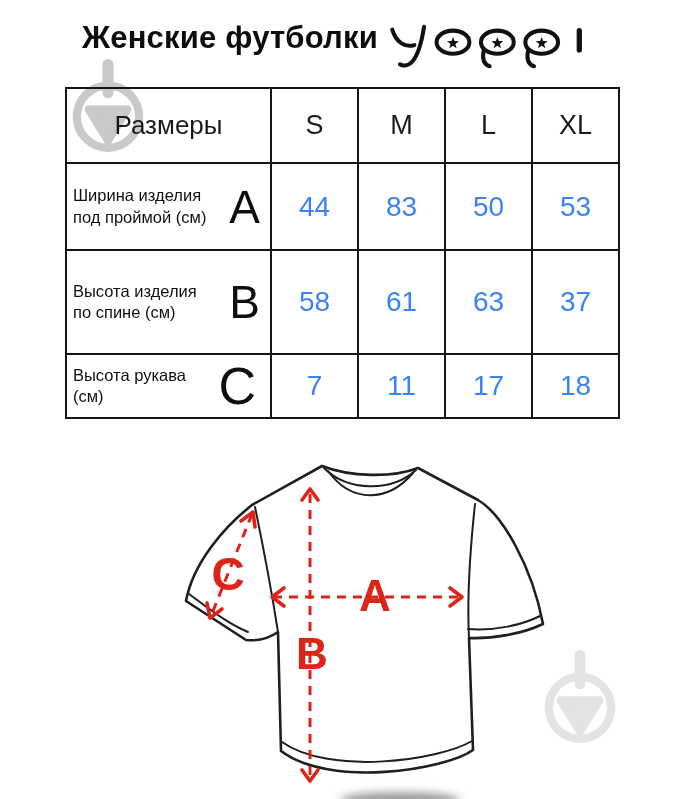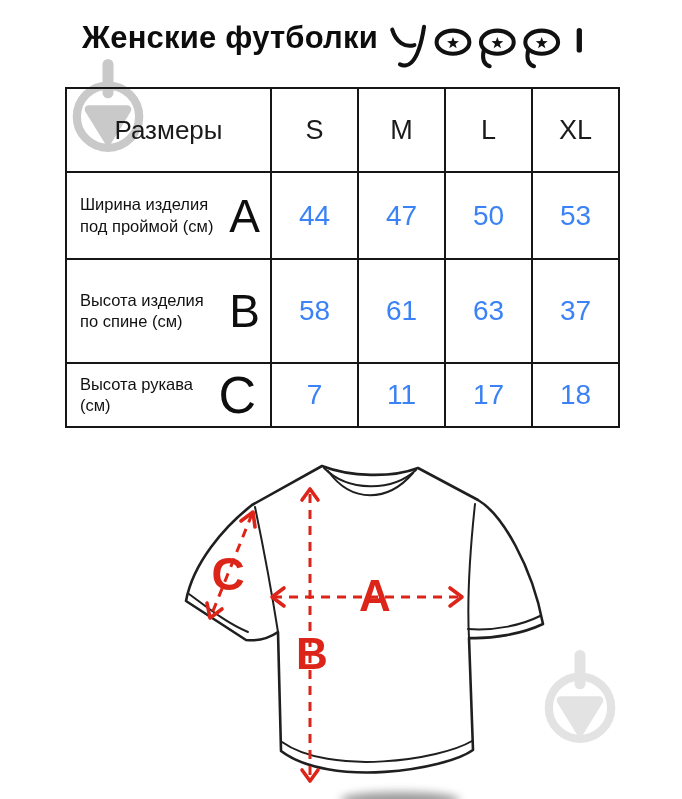--- a/index.html
+++ b/index.html
@@ -15,21 +15,21 @@
   .watermark{position:absolute; z-index:0;}
   
   #size-table{
     position:absolute; left:65px; top:87px; z-index:1;
     border-collapse:collapse; table-layout:fixed; background:transparent;
   }
   #size-table td{border:2px solid #161616; padding:0; text-align:center; vertical-align:middle; background:transparent;}
   .hdr-label{font-size:26px; color:#1a1a1a;}
   .size-letter{font-size:27px; color:#1a1a1a;}
   .row-label{display:flex; align-items:center; height:100%; text-align:left;}
-  .row-label .txt{flex:1; padding-left:13px; font-size:16.5px; line-height:1.28; color:#111;}
+  .row-label .txt{flex:1; padding-left:6px; font-size:16.5px; line-height:1.28; color:#111;}
   .big-letter{font-size:46px; color:#0e0e0e; padding-right:10px; line-height:1;}
   .big-letter.c{font-size:52px; padding-right:14px;}
   .val{font-size:28px; color:#3b82f6;}
   
   #shirt-diagram{position:absolute; left:160px; top:443px; z-index:1;}
   #bottom-smudge{
     position:absolute; left:340px; top:792px; width:120px; height:16px; z-index:2;
     background:#4a4a4a; border-radius:50%; filter:blur(4px); opacity:.55;
   }
 </style>
@@ -80,39 +80,39 @@
 
   <table id="size-table">
     <colgroup>
         <col style="width:205px">
         <col style="width:87px">
         <col style="width:87px">
         <col style="width:87px">
         <col style="width:87px">
       </colgroup>
     <tbody>
-        <tr style="height:84px">
+        <tr style="height:75px">
       <td class="hdr-label">Размеры</td>
       <td class="size-letter">S</td>
       <td class="size-letter">M</td>
       <td class="size-letter">L</td>
       <td class="size-letter">XL</td>
     </tr>
     <tr style="height:87px">
       <td>
         <div class="row-label">
           <div class="txt">
             <div>Ширина изделия</div>
             <div>под проймой (см)</div>
           </div>
           <div class="big-letter">A</div>
         </div>
       </td>
       <td class="val">44</td>
-      <td class="val">47</td>
+      <td class="val">83</td>
       <td class="val">50</td>
       <td class="val">53</td>
     </tr>
     <tr style="height:104px">
       <td>
         <div class="row-label">
           <div class="txt">
             <div>Высота изделия</div>
             <div>по спине (см)</div>
           </div>

